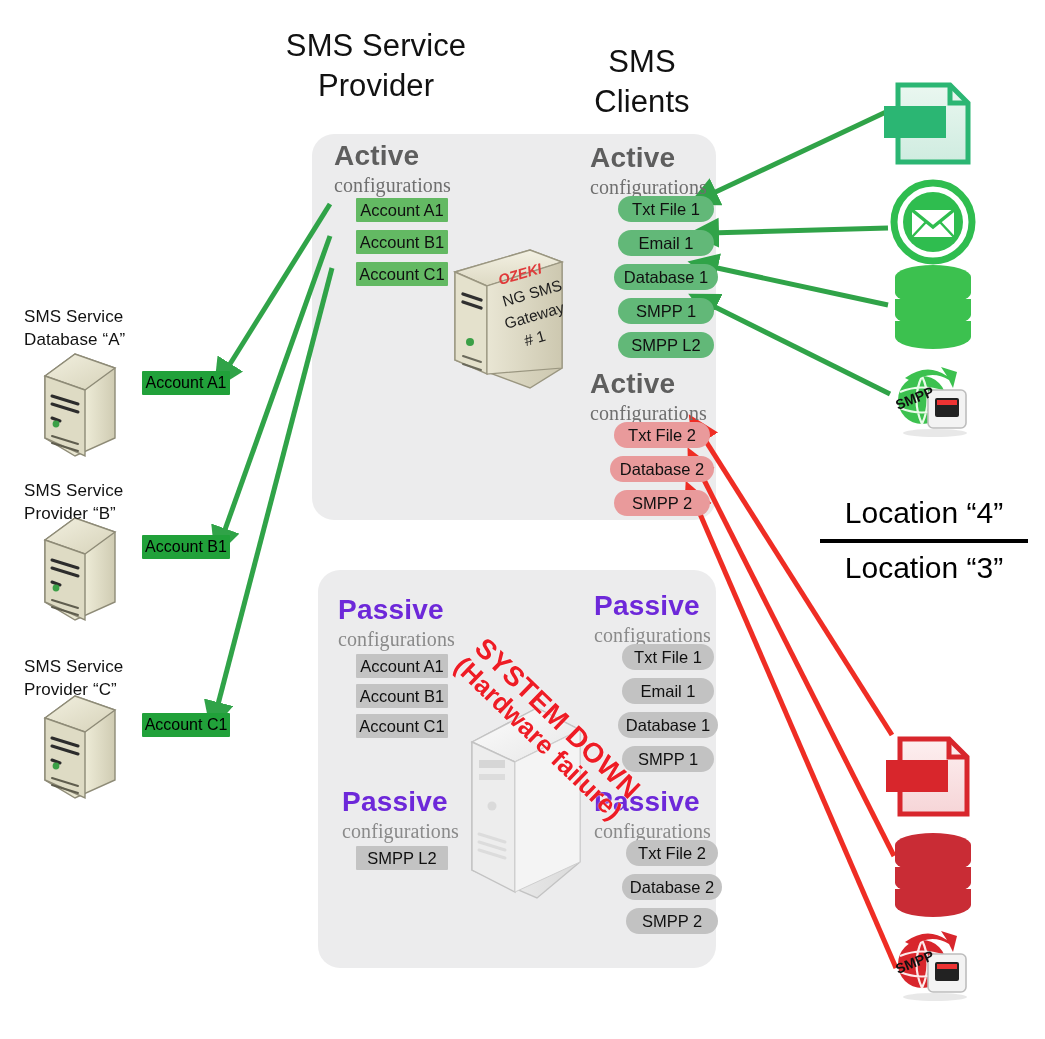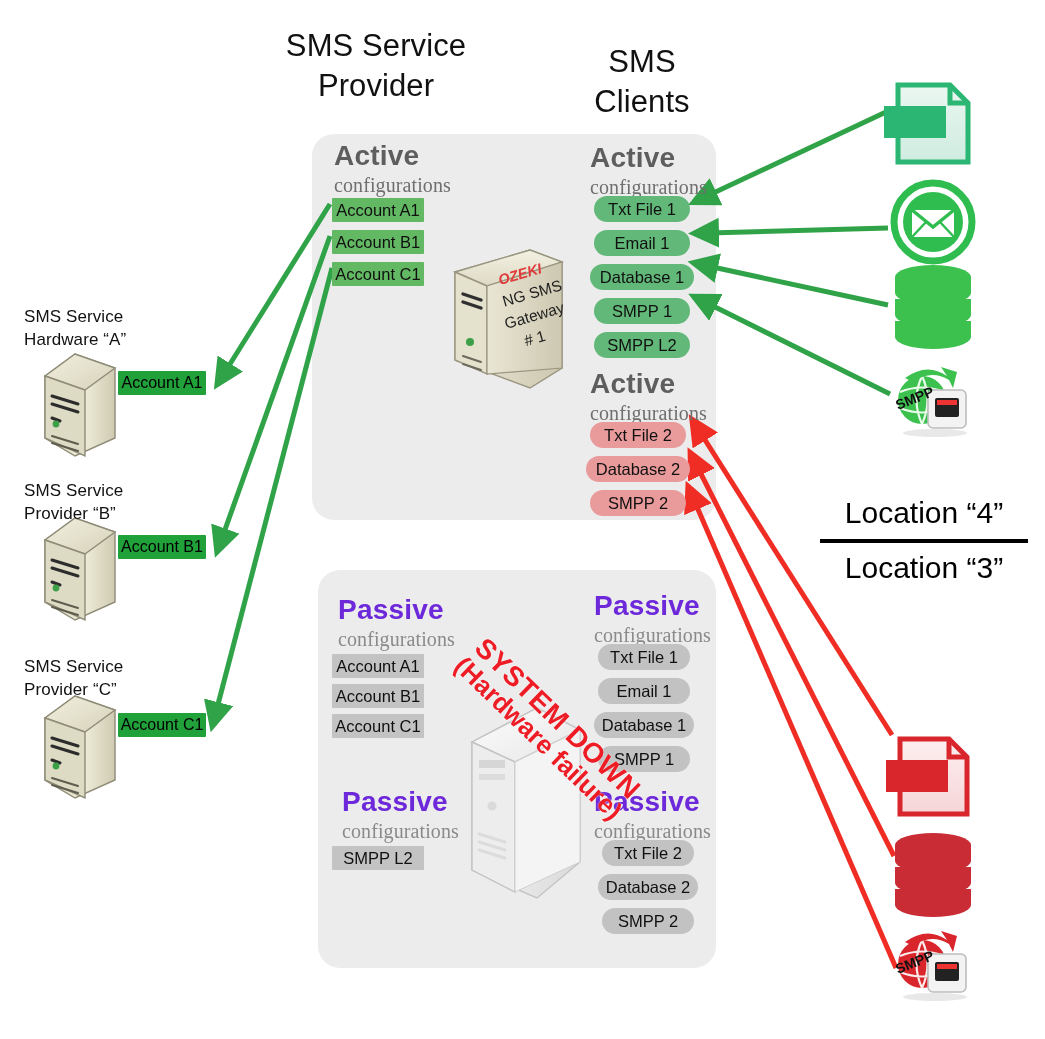--- a/index.html
+++ b/index.html
@@ -36,20 +36,21 @@
     font-size:20px;color:#6f6f6f;line-height:1;margin-top:5px;letter-spacing:.1px;font-family:Liberation Serif, serif;
   }
   .sec.passive .sec-main{color:#6d28d9;}
   .sec.passive .sec-sub{color:#8a8a8a;}
 
   
   .badge{
     position:absolute;display:flex;align-items:center;justify-content:center;
     font-size:16.5px;color:#101010;white-space:nowrap;
     box-sizing:border-box;
+    margin-left:24px;
   }
   
   .badge.rect{border-radius:1px;}
   .badge.rect.green{background:#5cb85c;background:#63b963;}
   .badge.rect.green.bright{background:#21a13a;color:#000;}
   .badge.rect.grey{background:#c3c3c3;}
   
   .badge.pill{border-radius:999px;}
   .badge.pill.green{background:#62b878;}
   .badge.pill.red{background:#e99a9b;}
@@ -330,21 +331,21 @@
   <div class="badge pill grey" style="left:598px;top:874px;width:100px;height:26px;">Database 2</div>
   <div class="badge pill grey" style="left:602px;top:908px;width:92px;height:26px;">SMPP 2</div>
 
   <div id="system-down">
     <div class="sd-1">SYSTEM DOWN</div>
     <div class="sd-2">(Hardware failure)</div>
   </div>
 
   <div class="col-title" style="left:24px;top:306px;width:180px;text-align:left;font-size:17px;line-height:1.35;">
     <div>SMS Service</div>
-    <div>Hardware “A”</div>
+    <div>Database “A”</div>
   </div>
   <div class="badge rect green bright" style="left:118px;top:371px;width:88px;height:24px;font-size:16px;">Account A1</div>
 
   <div class="col-title" style="left:24px;top:480px;width:180px;text-align:left;font-size:17px;line-height:1.35;">
     <div>SMS Service</div>
     <div>Provider “B”</div>
   </div>
   <div class="badge rect green bright" style="left:118px;top:535px;width:88px;height:24px;font-size:16px;">Account B1</div>
 
   <div class="col-title" style="left:24px;top:656px;width:180px;text-align:left;font-size:17px;line-height:1.35;">

